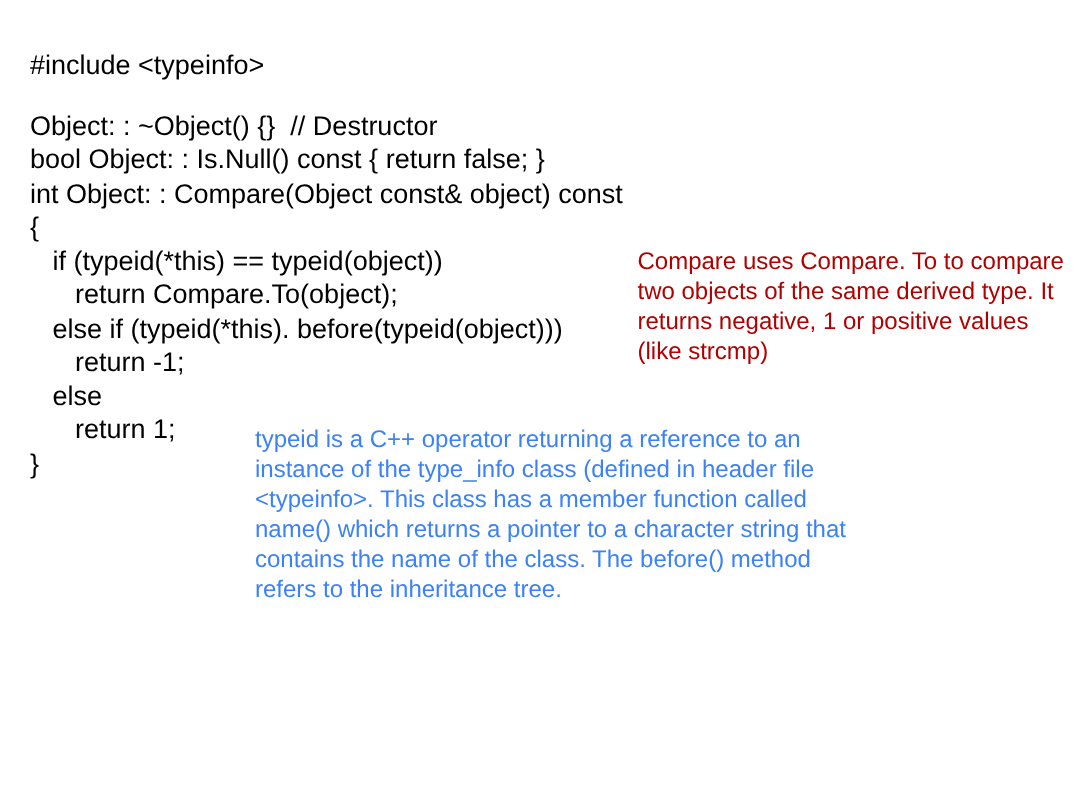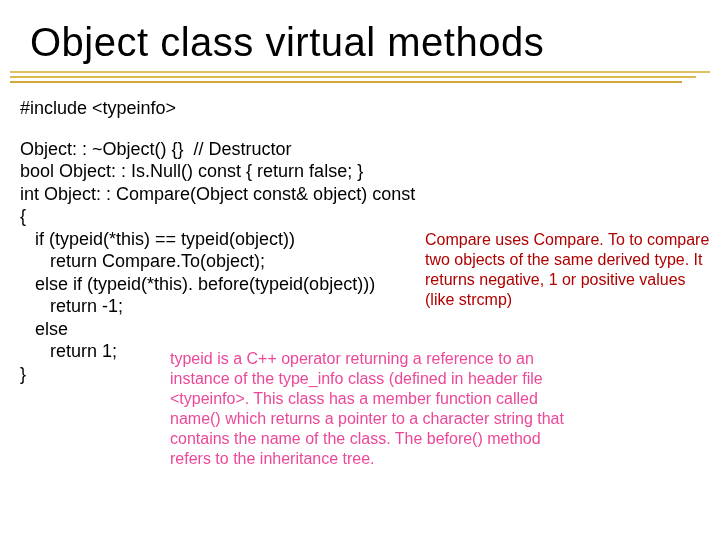--- a/index.html
+++ b/index.html
@@ -47,21 +47,21 @@
   .body {
     margin: 32px 20px 0 20px;
     font-size: 18px;
     line-height: 1.25;
     color: #000;
     position: relative;
   }
   .code-block { white-space: pre; }
 
   .note {
-    color: #ec4899;
+    color: #3b82f6;
     font-size: 16px;
     line-height: 1.25;
   }
   .note-red {
     color: #b00000;
   }
   .note1 {
     position: absolute;
     left: 405px;
     top: 133px;
@@ -71,28 +71,20 @@
     position: absolute;
     left: 150px;
     top: 252px;
     width: 400px;
   }
 </style>
 </head>
 <body>
 <div class="slide">
 
-  <div class="title-wrap">
-    <div class="title">Object class virtual methods</div>
-    <div class="underline-stack">
-      <div class="uline u1"></div>
-      <div class="uline u2"></div>
-      <div class="uline u3"></div>
-    </div>
-  </div>
 
   <div class="body">
     <div class="code-block">#include &lt;typeinfo&gt;</div>
     <div style="height:18px"></div>
     <div class="code-block">Object: : ~Object() {}  // Destructor
 bool Object: : Is.Null() const { return false; }
 int Object: : Compare(Object const&amp; object) const
 {
    if (typeid(*this) == typeid(object))
       return Compare.To(object);

